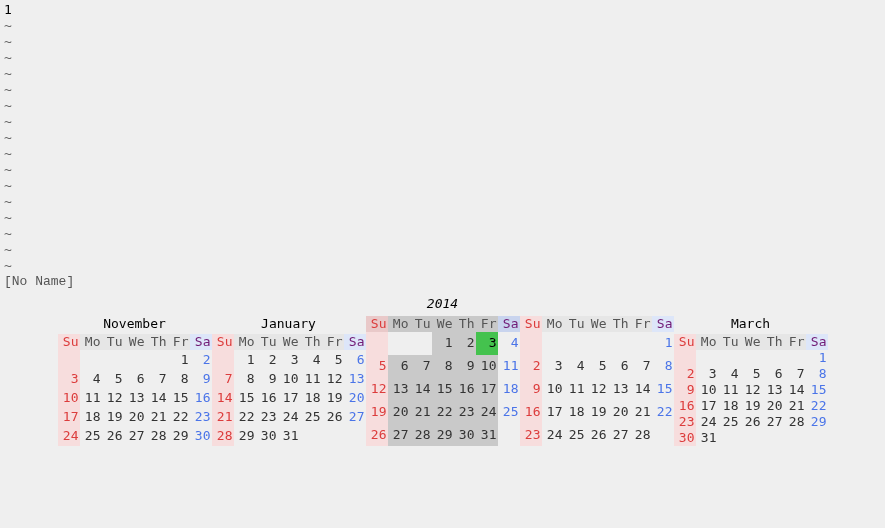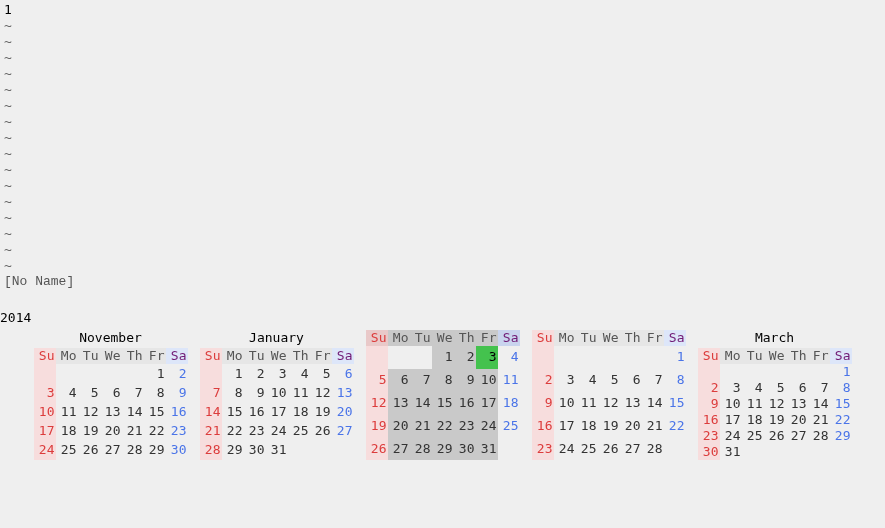--- a/index.html
+++ b/index.html
@@ -1,22 +1,22 @@
 <!DOCTYPE html>
 <html><head>
 <meta charset="utf-8">
 <style>
   html,body{margin:0;padding:0;background:#efefef;color:#333;}
   body{font-family:Menlo,Consolas,"DejaVu Sans Mono",monospace;font-size:13px;line-height:16px;width:885px;height:528px;overflow:hidden;}
   .buf{padding:2px 4px 0 4px;}
   .buffer-text{color:#000;}
   .tilde{color:#666;}
   .status{color:#555;font-family:Liberation Mono, monospace;}
-  .year-title{color:#000;margin-top:20px;margin-bottom:4px;}
-  .months{display:flex;justify-content:center;gap:12px;padding:0 8px;}
+  .year-title{text-align:center;color:#000;margin-top:6px;margin-bottom:4px;font-style:italic;}
+  .months{display:flex;justify-content:center;padding:0 8px;}
   .month{border-collapse:collapse;}
   .month caption{color:#000;font-weight:normal;padding-bottom:2px;}
   .month th,.month td{width:20px;text-align:right;font-weight:normal;padding:0 1px;height:16px;}
   .month th{background:#e6e6e6;color:#555;margin-top:36px;}
   .month th.sun{color:#dc3c3c;background:#f7dddd;}
   .month th.sat{color:#701a75;background:#dde6f9;}
   .month td.sun{color:#dc3c3c;background:#f7dddd;}
   .month td.sat{color:#4a74e8;}
   .month.cur th{background:#c9c9c9;}
   .month.cur th.sun{background:#e9c9c9;}

